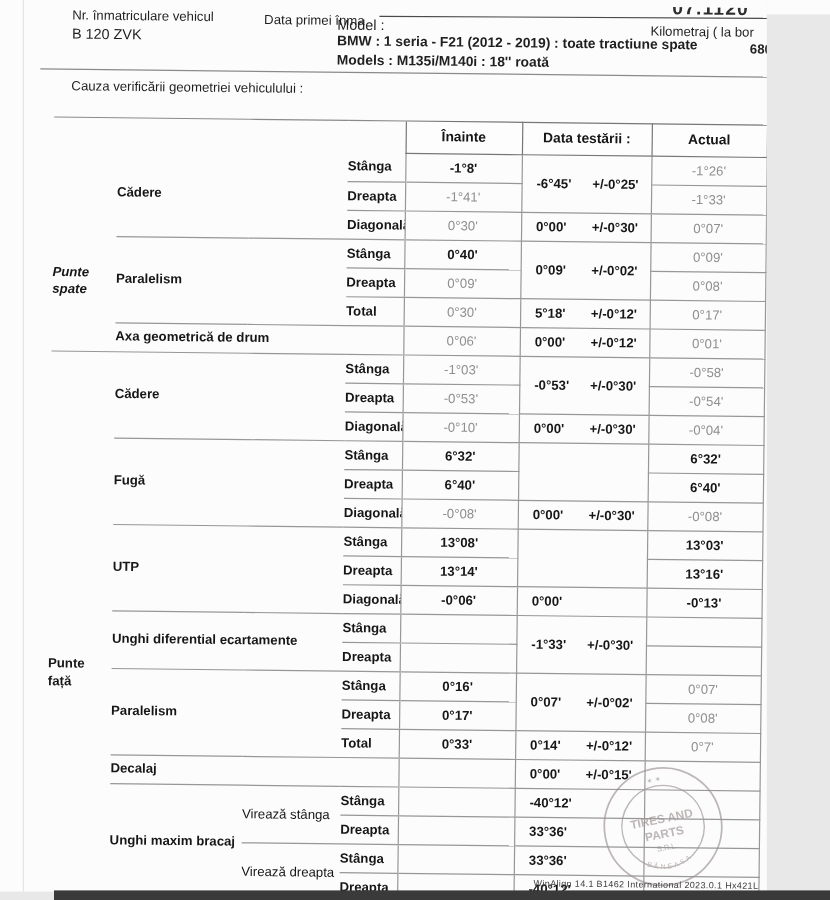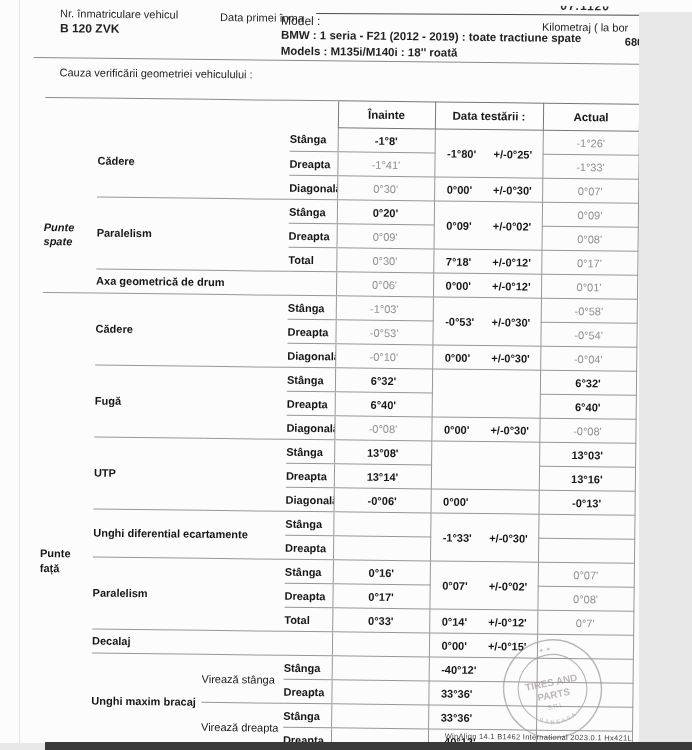--- a/index.html
+++ b/index.html
@@ -15,26 +15,26 @@
   }
   .corner-strip{position:absolute;left:639px;top:0;width:53px;height:12px;background:#fcfcfc}
   .bottom-bar{position:absolute;left:45px;top:742px;width:647px;height:8px;background:#3a3a3a}
   .fold-line{position:absolute;left:19px;top:0;width:1px;height:743px;background:#e4e4e4}
 
   .scan{position:absolute;left:0;top:0;width:692px;height:750px;
     transform:rotate(0.65deg);transform-origin:42px 380px;}
 
   
   .t{position:absolute;white-space:nowrap;color:#1f1f1f}
-  .frag{left:556px;top:0;height:7px;overflow:hidden;font-weight:bold;font-size:12px;color:#2e2e2e;letter-spacing:1px}
+  .frag{left:556px;top:0;height:7px;overflow:hidden;font-weight:bold;font-size:16px;color:#2e2e2e;letter-spacing:1px}
   .frag span{position:relative;top:-7px;display:inline-block}
   .line-a{position:absolute;left:312px;top:9px;width:327px;border-top:1.5px solid #4a4a4a;transform:rotate(-0.35deg)}
   .line-b{position:absolute;left:30px;top:57px;width:609px;border-top:1px solid #8a8a8a}
   .reg-label{left:56px;top:7px;font-size:11px}
-  .reg-value{left:56px;top:21px;font-size:12px;font-weight:bold}
+  .reg-value{left:56px;top:21px;font-size:12px;font-weight:normal}
   .first-reg{left:216px;top:9px;font-size:11px}
   .model-label{left:277px;top:11px;font-size:12px}
   .model-1{left:277px;top:26px;font-size:11.5px;font-weight:bold}
   .model-2{left:277px;top:42px;font-size:11.5px;font-weight:bold}
   .odo-label{left:538px;top:15px;font-size:11px}
   .odo-value{left:621px;top:29px;font-size:11px;font-weight:bold}
   .reason{left:56px;top:66px;font-size:11px}
 
   
   table.align{
@@ -102,21 +102,21 @@
           </tr>
           <tr>
             <td class="cgrp" rowspan="7">
               <div style="padding-top: 52px; font-style: italic;">Punte spate</div>
             </td>
             <td class="csec" rowspan="3" colspan="2">Cădere</td>
             <td class="crow">Stânga</td>
             <td class="cval"><span class="v-b">-1°8'</span></td>
             <td class="cspec" rowspan="2">
               <div class="specwrap">
-                <span>-1°80'</span>
+                <span>-6°45'</span>
                 <span>+/-0°25'</span>
               </div>
             </td>
             <td class="cval"><span class="v-g">-1°26'</span></td>
           </tr>
           <tr>
             <td class="crow">Dreapta</td>
             <td class="cval"><span class="v-g">-1°41'</span></td>
             <td class="cval"><span class="v-g">-1°33'</span></td>
           </tr>
@@ -127,40 +127,40 @@
               <div class="specwrap">
                 <span>0°00'</span>
                 <span>+/-0°30'</span>
               </div>
             </td>
             <td class="cval"><span class="v-g">0°07'</span></td>
           </tr>
           <tr>
             <td class="csec" rowspan="3" colspan="2">Paralelism</td>
             <td class="crow">Stânga</td>
-            <td class="cval"><span class="v-b">0°20'</span></td>
+            <td class="cval"><span class="v-b">0°40'</span></td>
             <td class="cspec" rowspan="2">
               <div class="specwrap">
                 <span>0°09'</span>
                 <span>+/-0°02'</span>
               </div>
             </td>
             <td class="cval"><span class="v-g">0°09'</span></td>
           </tr>
           <tr>
             <td class="crow">Dreapta</td>
             <td class="cval"><span class="v-g">0°09'</span></td>
             <td class="cval"><span class="v-g">0°08'</span></td>
           </tr>
           <tr>
             <td class="crow">Total</td>
             <td class="cval"><span class="v-g">0°30'</span></td>
             <td class="cspec">
               <div class="specwrap">
-                <span>7°18'</span>
+                <span>5°18'</span>
                 <span>+/-0°12'</span>
               </div>
             </td>
             <td class="cval"><span class="v-g">0°17'</span></td>
           </tr>
           <tr>
             <td class="csec" rowspan="1" colspan="3">Axa geometrică de drum</td>
             <td class="cval"><span class="v-g">0°06'</span></td>
             <td class="cspec">
               <div class="specwrap">

